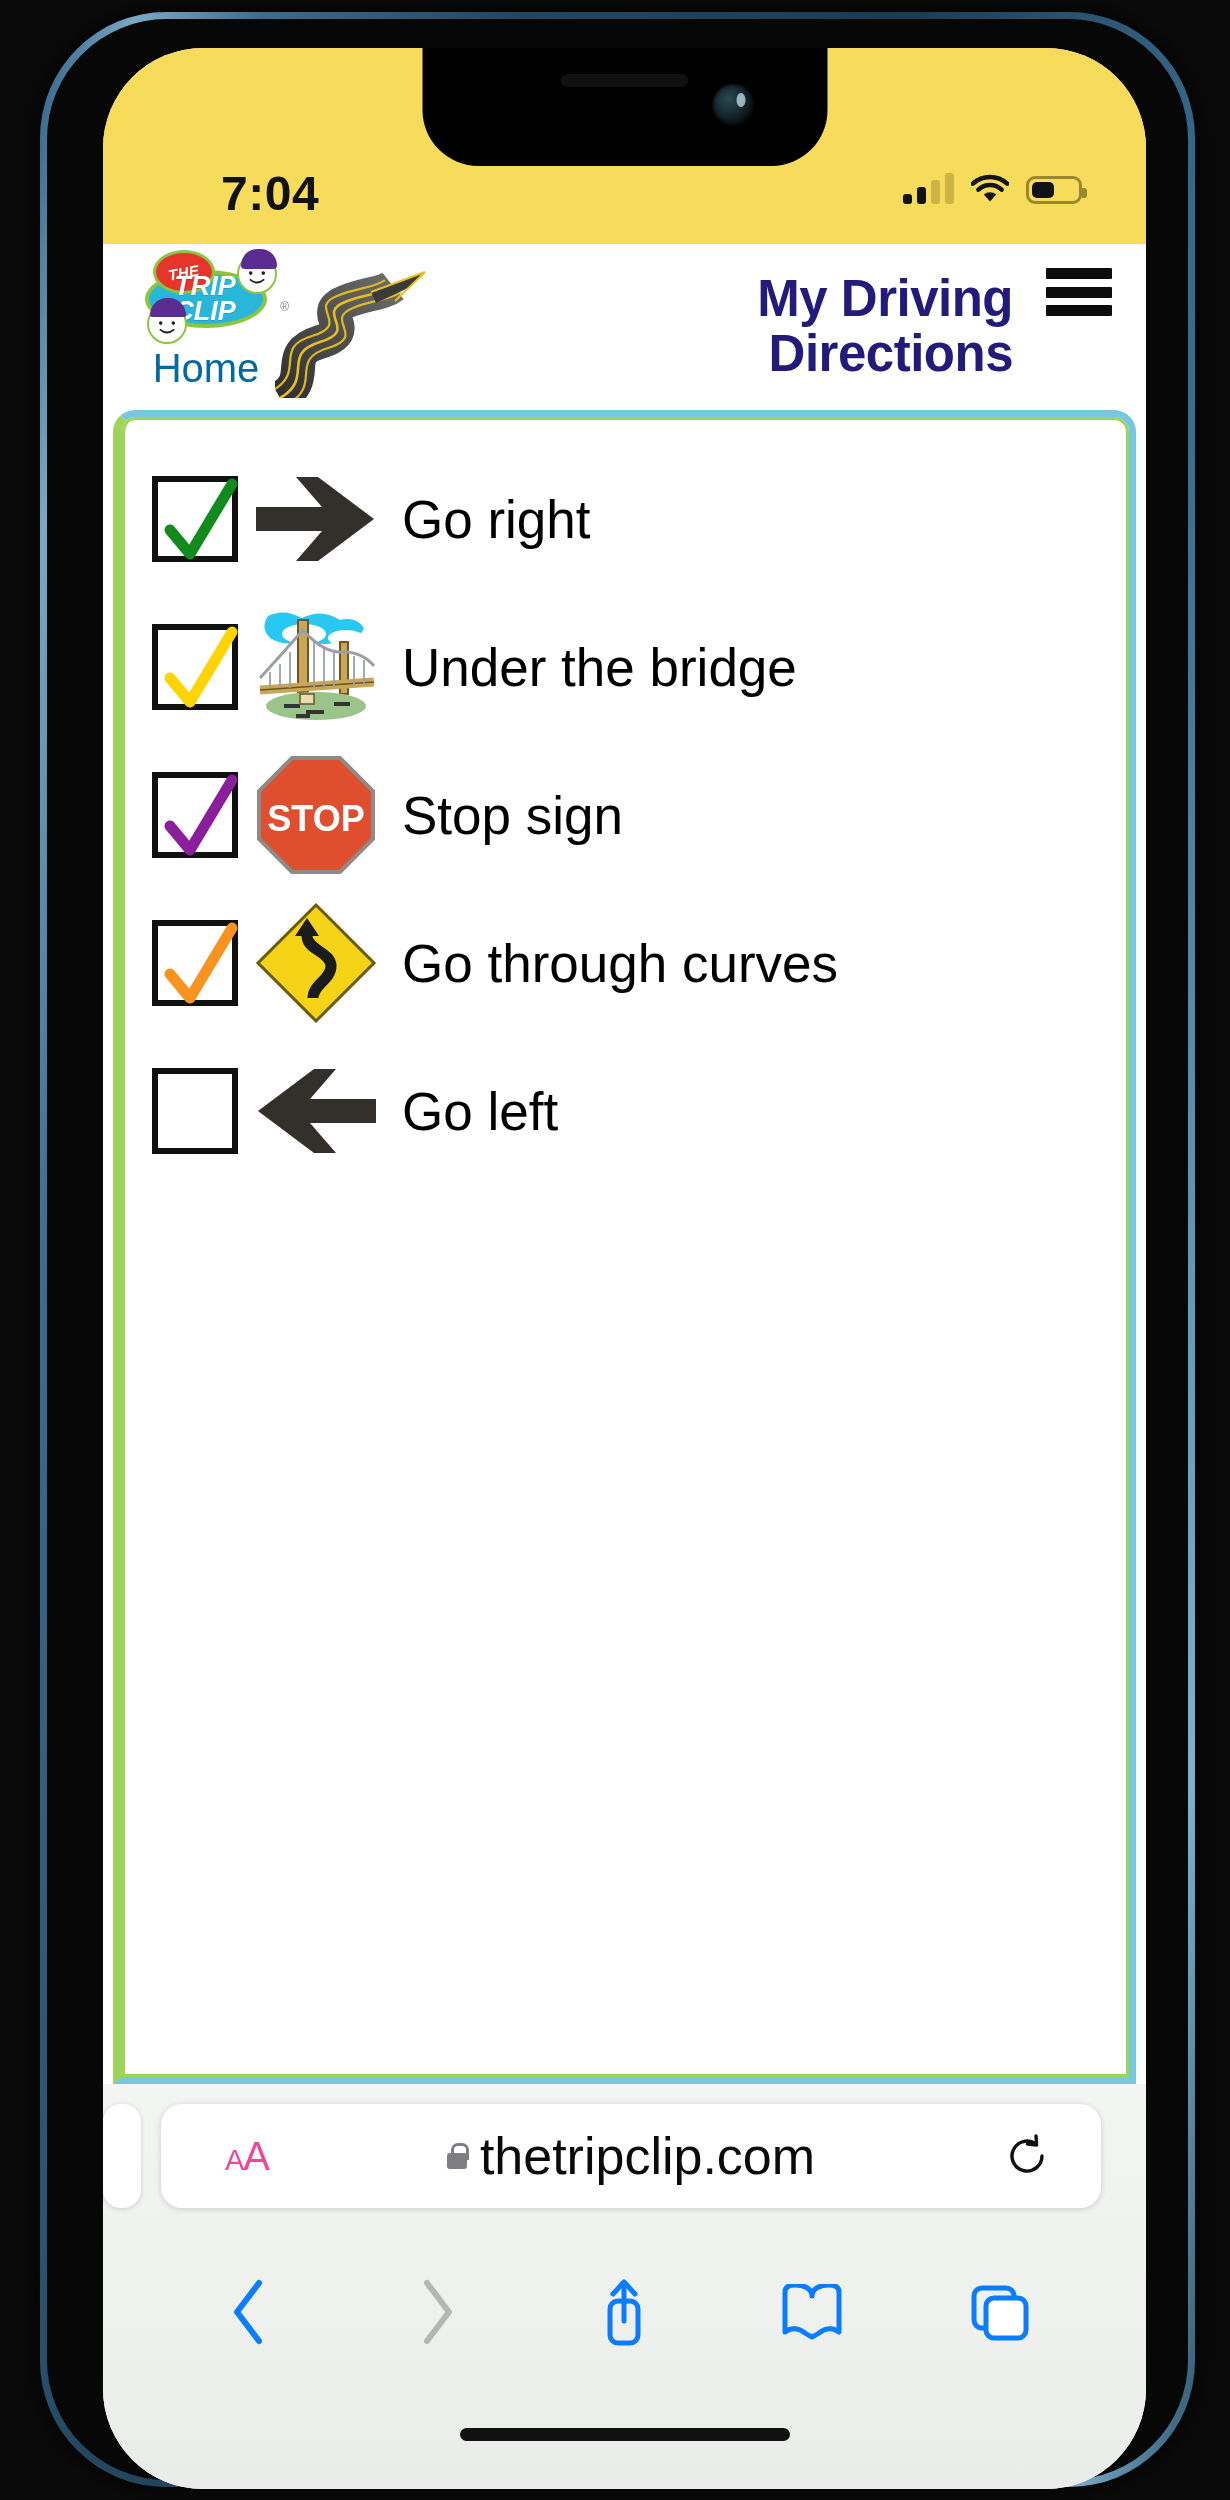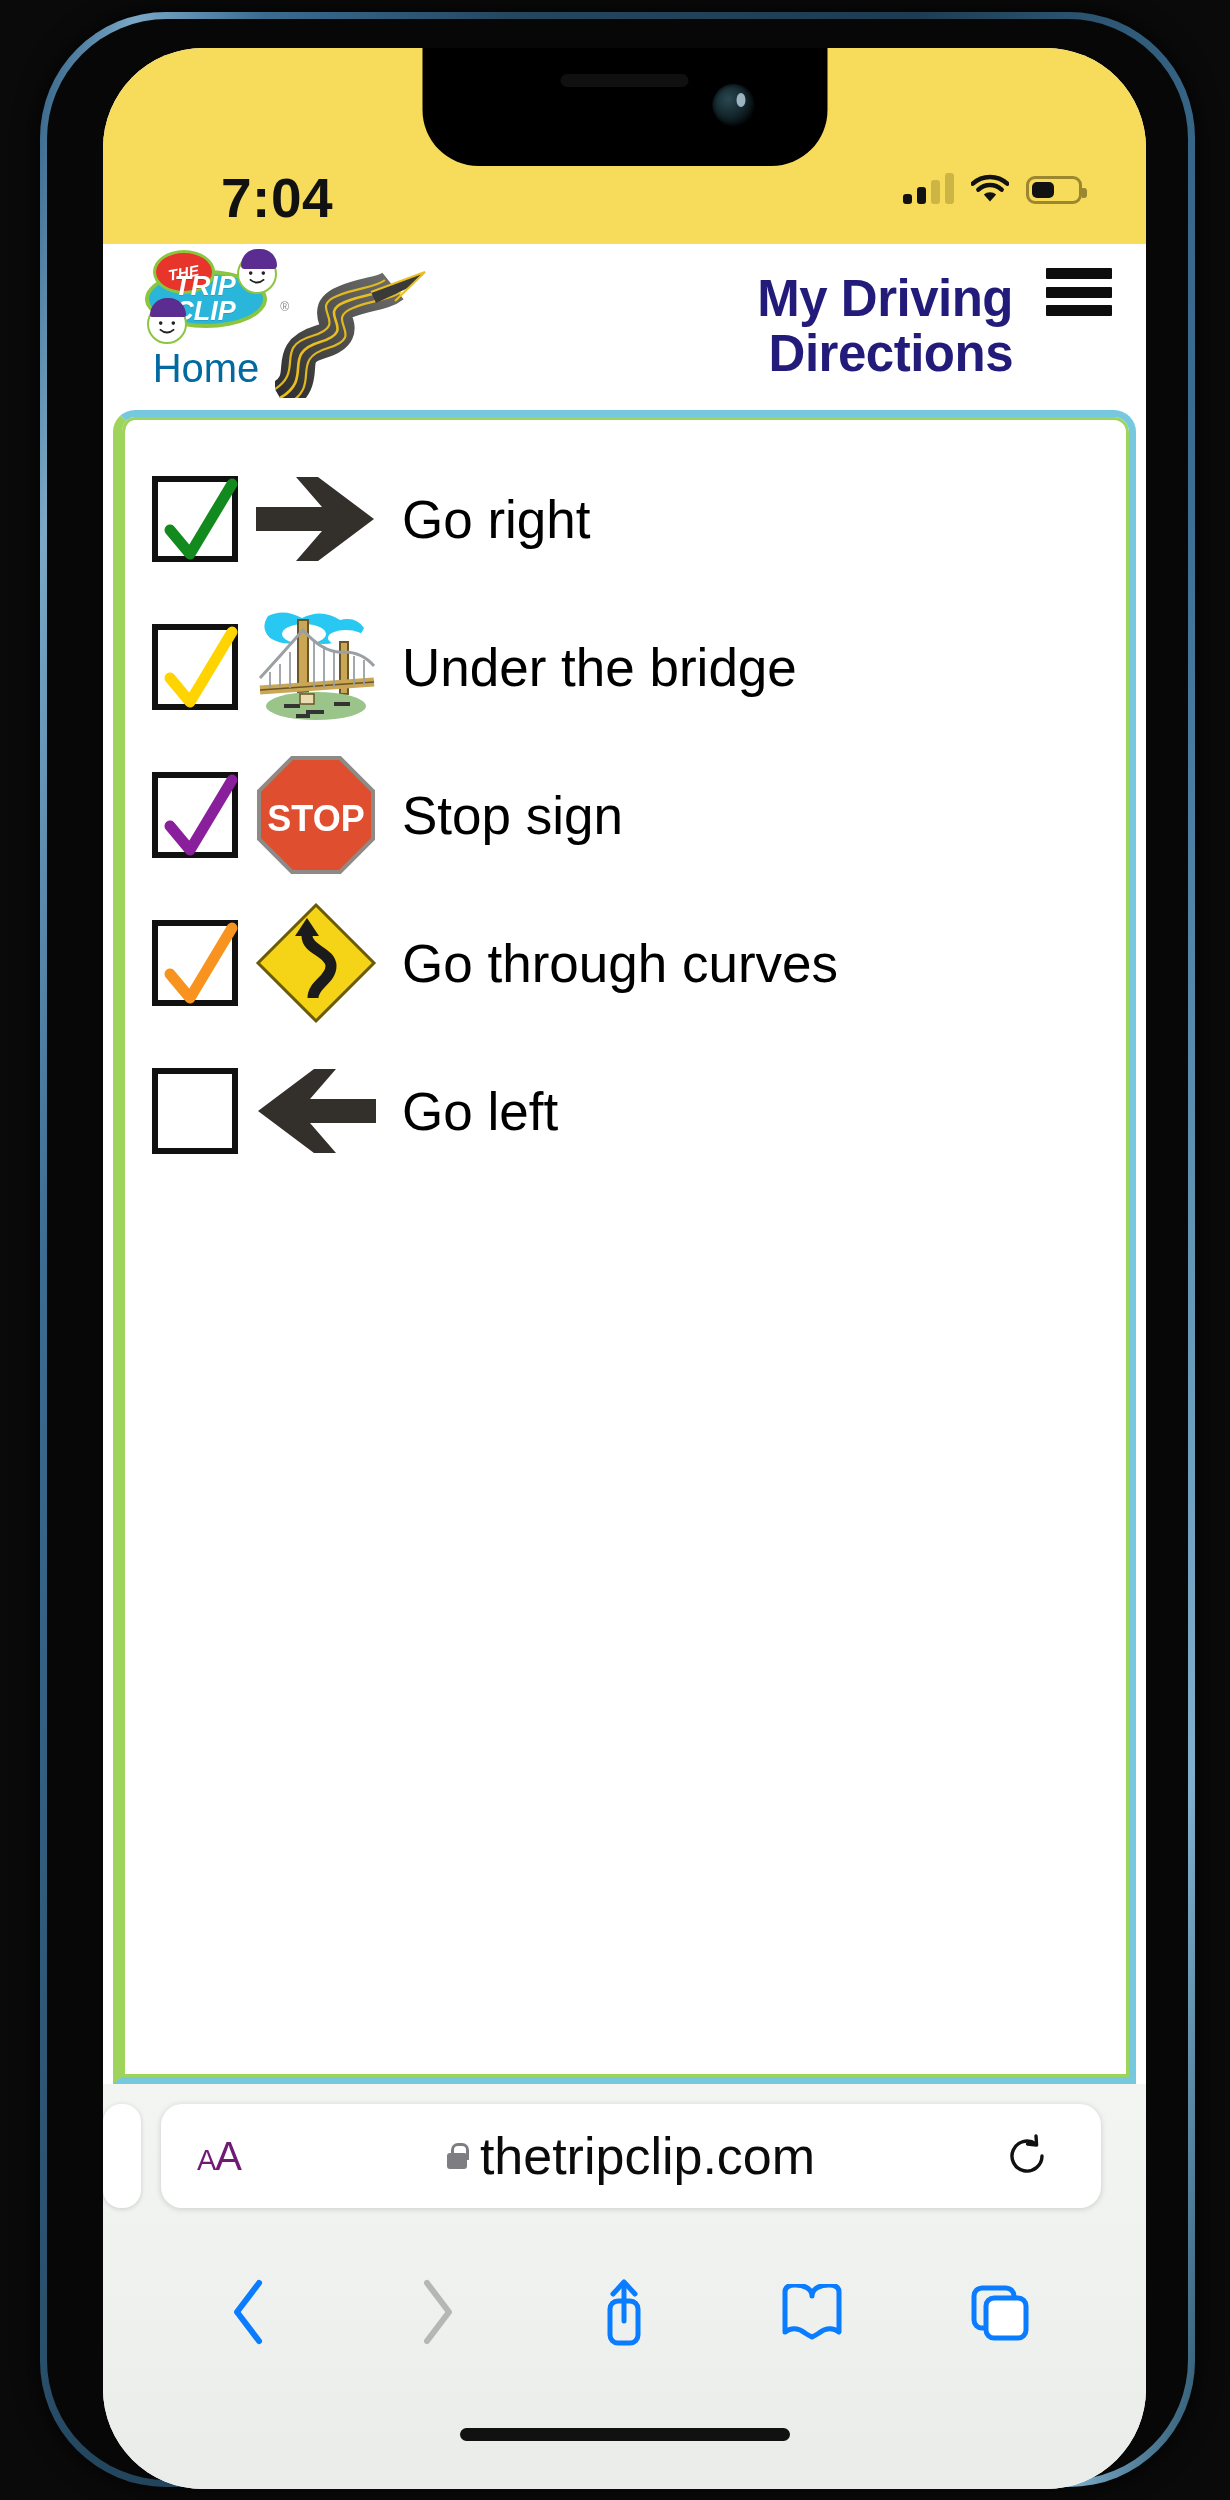--- a/index.html
+++ b/index.html
@@ -45,21 +45,21 @@
   .btn-left-3{left:31px; top:800px; width:12px; height:118px;}
   .btn-right-1{right:33px; top:700px; width:10px; height:180px;}
 
   
   .statusbar{
     position:absolute; left:0; top:0; width:1043px; height:196px;
     background:#f7dc5b;
   }
   .sb-time{
     position:absolute; left:118px; top:118px;
-    font-size:55px; font-weight:600; color:#111;
+    font-size:48px; font-weight:600; color:#111;
     letter-spacing:.5px;
   }
   .sb-right{
     position:absolute; right:64px; top:126px;
     display:flex; align-items:flex-end; gap:17px;
   }
   .signal{display:flex; align-items:flex-end; gap:5px; height:30px;}
   .signal i{display:block; width:9px; border-radius:3px; background:#121212;}
   .signal i:nth-child(1){height:10px;}
   .signal i:nth-child(2){height:17px;}
@@ -188,21 +188,21 @@
     position:absolute; left:0; top:20px; width:38px; height:104px;
     background:#fff; border-radius:18px;
     box-shadow:0 1px 5px rgba(0,0,0,.16);
   }
   .urlbar{
     position:absolute; left:58px; top:20px; width:940px; height:104px;
     background:#fff; border-radius:21px;
     box-shadow:0 1px 6px rgba(0,0,0,.16);
     display:flex; align-items:center;
   }
-  .aa{position:absolute; left:36px; font-size:40px; color:#701a75; letter-spacing:-1px;}
+  .aa{position:absolute; left:64px; font-size:40px; color:#ec4899; letter-spacing:-1px;}
   .aa small{font-size:29px;}
   .urlmid{
     position:absolute; left:0; right:0; display:flex;
     align-items:center; justify-content:center; gap:13px;
   }
   .lock{width:20px;height:26px;position:relative;}
   .lock::before{content:"";position:absolute;left:0;bottom:0;width:20px;height:16px;
     background:#7d7d82;border-radius:3px;}
   .lock::after{content:"";position:absolute;left:4px;top:0;width:12px;height:14px;
     border:3.5px solid #7d7d82;border-bottom:none;border-radius:7px 7px 0 0;}

